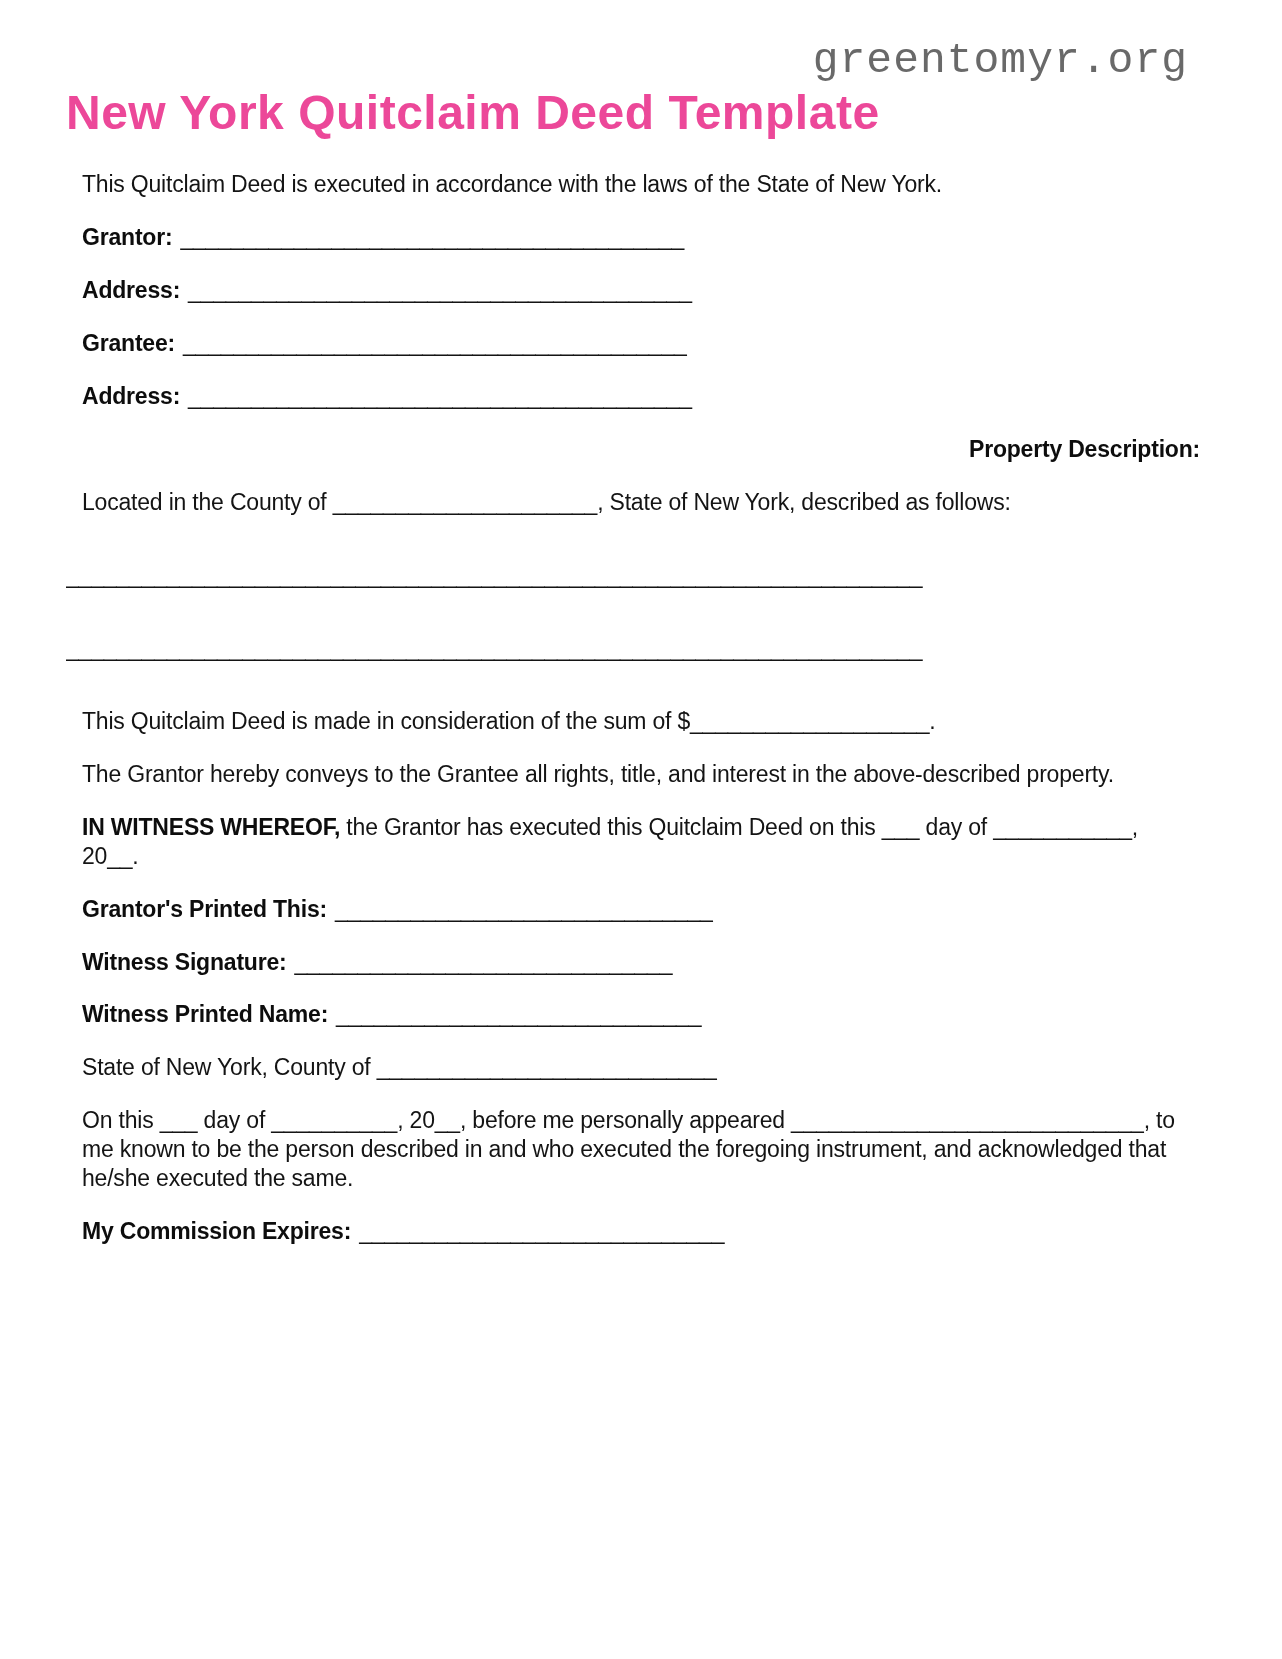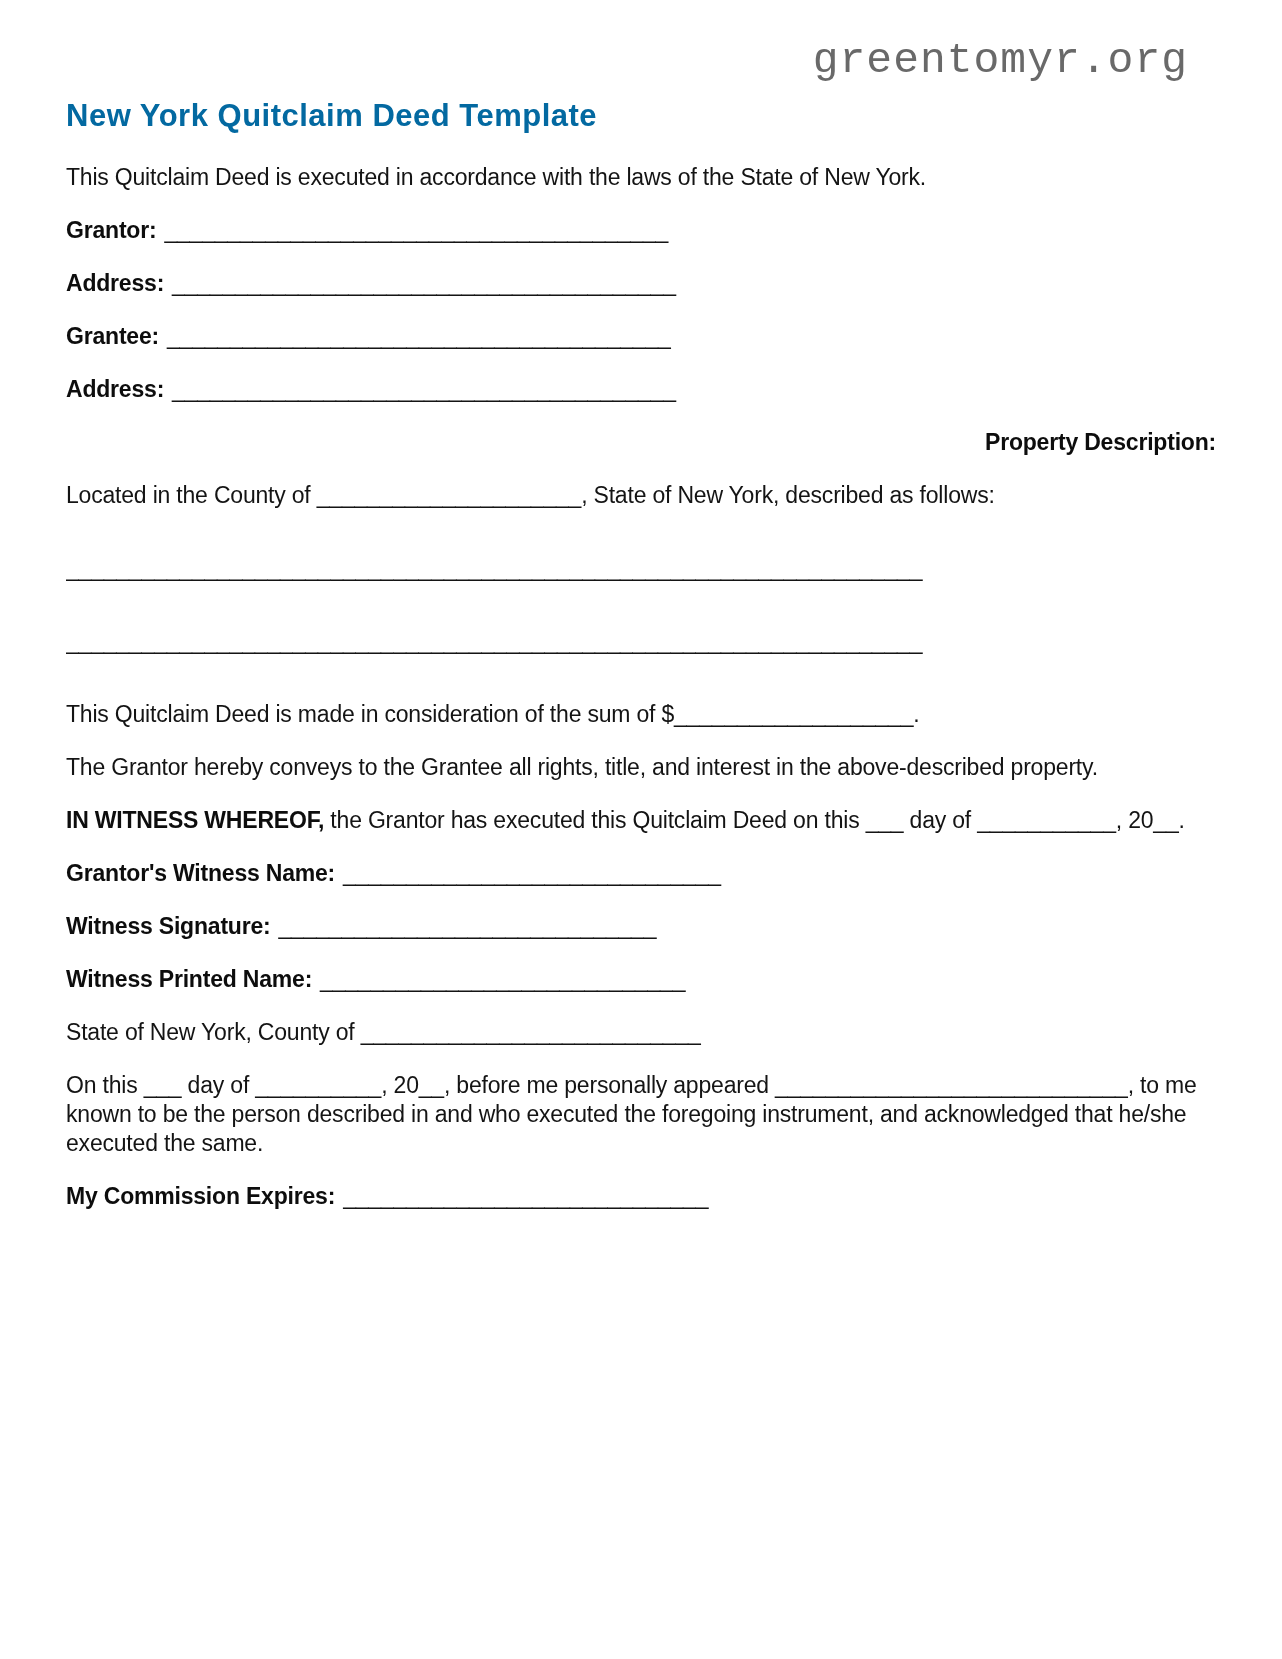--- a/index.html
+++ b/index.html
@@ -23,32 +23,32 @@
     text-align: right;
     font-family: "Liberation Mono", "DejaVu Sans Mono", monospace;
     font-size: 43px;
     line-height: 1.05;
     color: #696969;
     letter-spacing: 1px;
     margin: 0 28px 0 0;
     white-space: nowrap;
   }
   h1.title {
-    font-size: 31px;
+    font-size: 48px;
     font-weight: bold;
     letter-spacing: 0.5px;
     line-height: 1.1;
-    margin: 16px 0 30px 0;
-    color: #0369a1;
+    margin: 4px 0 30px 0;
+    color: #ec4899;
   }
   p {
     font-size: 23px;
     line-height: 1.26;
     letter-spacing: -0.2px;
-    margin: 24px 0;
+    margin: 24px 16px;
   }
   p.intro { margin-top: 0; }
   .label, .heading { font-weight: bold; color: #0d0d0d; text-align: right; }
   .field .blank { margin-left: 8px; }
   .blank { font-weight: normal; }
   p.desc-line {
     margin: 44px 0;
     white-space: nowrap;
     overflow: hidden;
   }
@@ -80,21 +80,21 @@
 
   <p class="desc-line">____________________________________________________________________</p>
 
   <p><span>This Quitclaim Deed is made in consideration of the sum of $</span><span class="blank">___________________</span><span>.</span></p>
 
   <p>The Grantor hereby conveys to the Grantee all rights, title, and interest in the above-described property.</p>
 
   <p><span class="label">IN WITNESS WHEREOF,</span><span> the Grantor has executed this Quitclaim Deed on this ___ day of ___________, 20__.</span></p>
 
 
-  <p class="field"><span class="label">Grantor's Witness Name:</span><span class="blank">______________________________</span></p>
+  <p class="field"><span class="label">Grantor's Printed This:</span><span class="blank">______________________________</span></p>
 
   <p class="field"><span class="label">Witness Signature:</span><span class="blank">______________________________</span></p>
 
   <p class="field"><span class="label">Witness Printed Name:</span><span class="blank">_____________________________</span></p>
 
 
   <p><span>State of New York, County of </span><span class="blank">___________________________</span></p>
 
   <p>On this ___ day of __________, 20__, before me personally appeared ____________________________, to me known to be the person described in and who executed the foregoing instrument, and acknowledged that he/she executed the same.</p>
 

